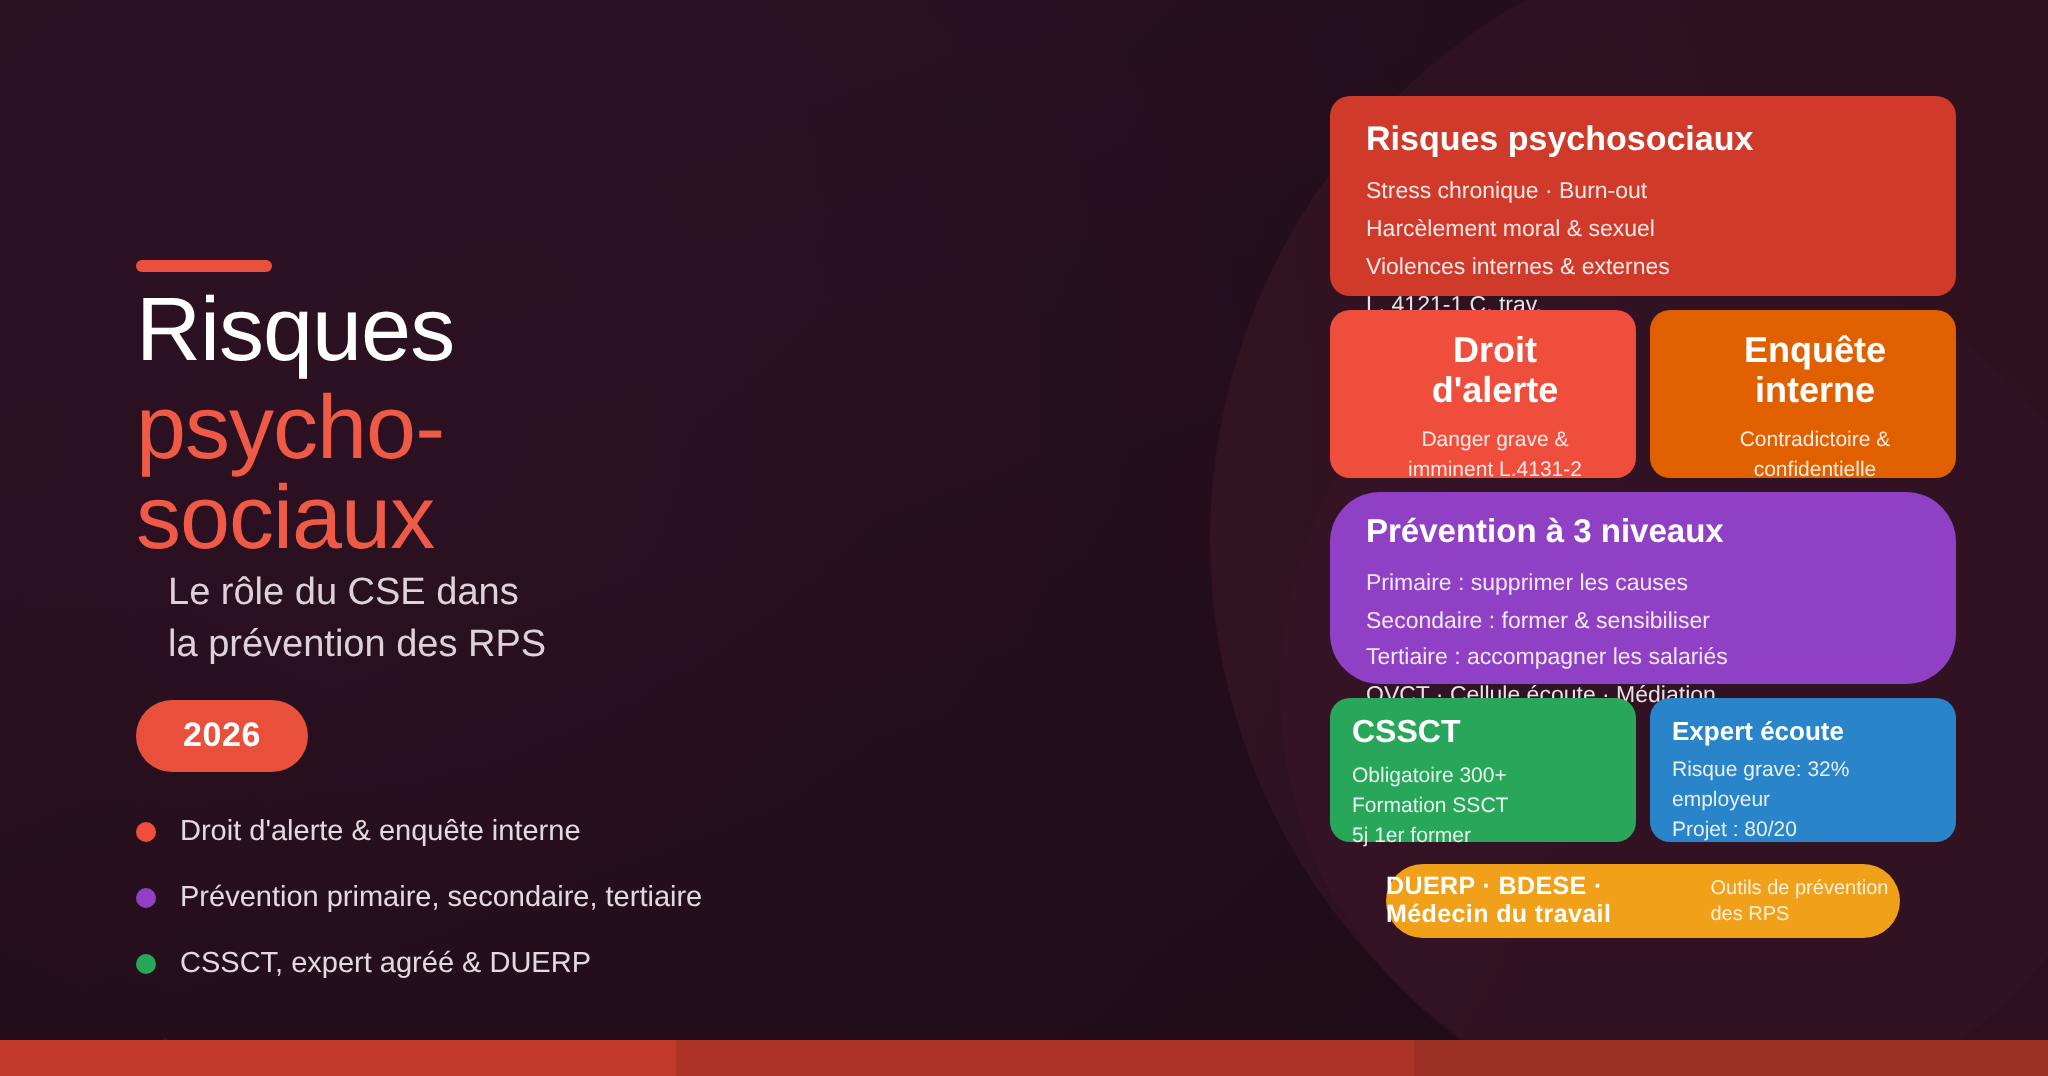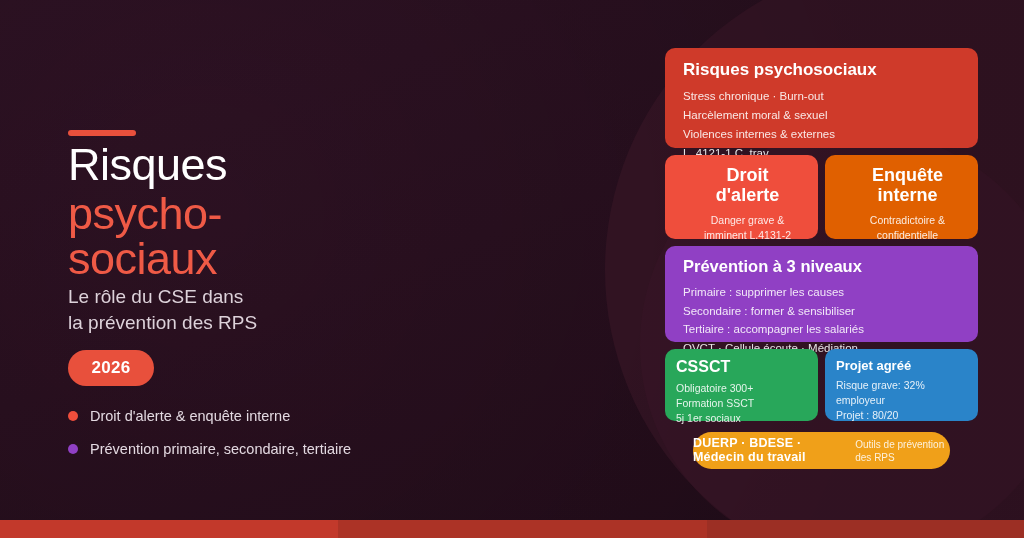--- a/index.html
+++ b/index.html
@@ -79,21 +79,21 @@
     font-weight: 400;
     line-height: 1.0;
     letter-spacing: -0.5px;
     margin: 0;
   }
   .title-line.white { color: #ffffff; padding-bottom: 4px; }
   .title-line.accent { color: #ef5a46; }
 
   .subtitle {
     position: absolute;
-    left: 0;
+    left: 16px;
     top: 284px;
     width: 430px;
     color: #ddd2da;
     font-size: 19px;
     line-height: 1.35;
     font-weight: 400;
   }
 
   .year-badge {
     position: absolute;
@@ -293,20 +293,24 @@
 
     <ul class="bullets">
       <li class="bullet-item">
         <span class="bullet-dot" style="background: rgb(239, 78, 60);"></span>
         <span>Droit d'alerte &amp; enquête interne</span>
       </li>
       <li class="bullet-item">
         <span class="bullet-dot" style="background: rgb(144, 64, 196);"></span>
         <span>Prévention primaire, secondaire, tertiaire</span>
       </li>
+      <li class="bullet-item">
+        <span class="bullet-dot" style="background: rgb(40, 167, 90);"></span>
+        <span>CSSCT, expert agréé &amp; DUERP</span>
+      </li>
     </ul>
 
     <div class="footer-url">influence-ce.fr</div>
   </div>
 
   <div class="cards">
 
     <div class="card card-rps" style="background: rgb(207, 58, 42);">
       <p class="card-title">Risques psychosociaux</p>
       <p class="card-line">Stress chronique · Burn-out</p>
@@ -328,38 +332,38 @@
       <div class="card card-enquete" style="background: rgb(224, 96, 0);">
         <p class="card-title">
           <span>Enquête</span><br>
           <span>interne</span>
         </p>
         <p class="card-line">Contradictoire &amp;</p>
         <p class="card-line">confidentielle</p>
       </div>
     </div>
 
-    <div class="card card-prevention" style="background: rgb(144, 64, 196);">
+    <div class="card card-prevention" style="background: rgb(144, 64, 196); border-radius: 25px;">
       <p class="card-title">Prévention à 3 niveaux</p>
       <p class="card-line">Primaire : supprimer les causes</p>
       <p class="card-line">Secondaire : former &amp; sensibiliser</p>
       <p class="card-line">Tertiaire : accompagner les salariés</p>
       <p class="card-line">QVCT · Cellule écoute · Médiation</p>
     </div>
 
     <div class="row-two">
       <div class="card card-cssct" style="background: rgb(40, 167, 90);">
         <p class="card-title">CSSCT</p>
         <p class="card-line">Obligatoire 300+</p>
         <p class="card-line">Formation SSCT</p>
-        <p class="card-line">5j 1er sociaux</p>
+        <p class="card-line">5j 1er former</p>
       </div>
 
       <div class="card card-expert" style="background: rgb(42, 132, 201);">
-        <p class="card-title">Projet agréé</p>
+        <p class="card-title">Expert écoute</p>
         <p class="card-line">Risque grave: 32%</p>
         <p class="card-line">employeur</p>
         <p class="card-line">Projet : 80/20</p>
       </div>
     </div>
 
     <div class="pill-tools" style="background: rgb(240, 160, 25);">
       <div class="pill-title">DUERP · BDESE · Médecin du travail</div>
       <div class="pill-sub">Outils de prévention des RPS</div>
     </div>

